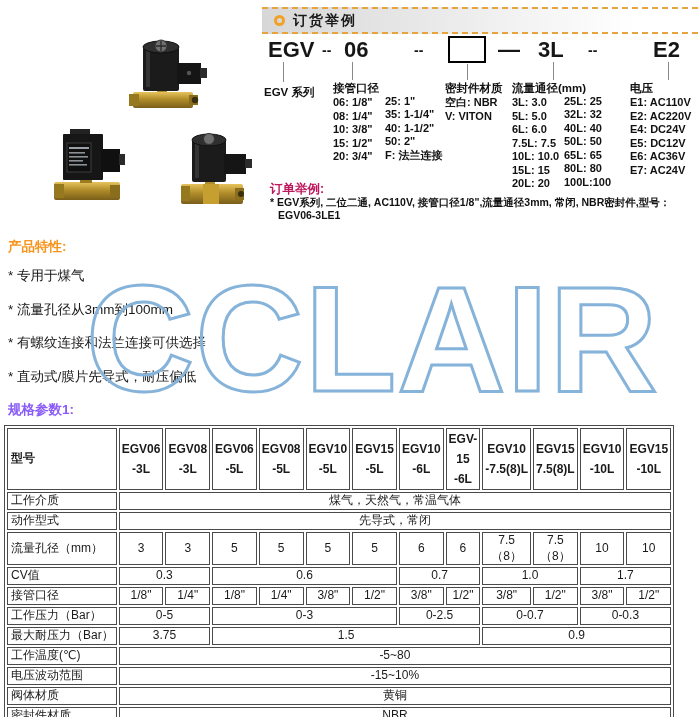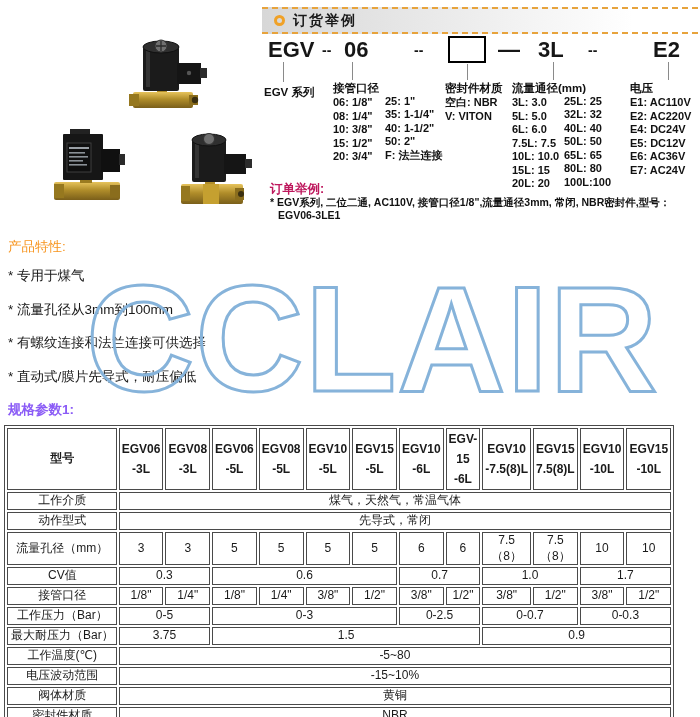--- a/index.html
+++ b/index.html
@@ -33,35 +33,35 @@
   .grp-title { font-size:11.5px; font-weight:700; color:#111; white-space:nowrap; }
   .grp { position:absolute; }
   .opt { font-size:11px; font-weight:600; color:#111; line-height:13.5px; white-space:nowrap; }
 
   .ex-title { position:absolute; left:8px; top:181px; font-size:12.5px; font-weight:700; color:#be185d; }
   .ex-line1 { position:absolute; left:8px; top:196px; font-size:10.5px; font-weight:600; color:#111; white-space:nowrap; }
   .ex-line2 { position:absolute; left:16px; top:209px; font-size:10.5px; font-weight:600; color:#111; }
 
   
   .features { position:absolute; left:8px; top:238px; width:420px; }
-  .features-title { font-size:13.5px; font-weight:400; color:#f7941d; margin-bottom:11px; }
+  .features-title { font-size:13.5px; font-weight:700; color:#f7941d; margin-bottom:11px; }
   .feature-item { font-size:13.5px; color:#1a1a1a; margin-bottom:15.5px; white-space:nowrap; }
 
   
   .watermark { position:absolute; left:86px; top:264px; z-index:5; pointer-events:none;
     font-size:150px; font-weight:700; line-height:1; letter-spacing:1px;
     color:rgba(255,255,255,0); -webkit-text-stroke:3px #86b3da; }
 
   
   .specs-title { position:absolute; left:8px; top:401px; font-size:13.5px; font-weight:700; color:#8b5cf6; }
   table.specs { position:absolute; left:4px; top:425px; border-collapse:separate; border-spacing:2px;
     background:#fff; border:1px solid #4a4a4a; table-layout:fixed; }
   table.specs td { border:1px solid #4a4a4a; font-size:12px; text-align:center;
     padding:0 2px; height:18px; line-height:1.3; overflow:hidden; }
-  table.specs td.lbl { text-align:center; padding-left:3px; white-space:nowrap; }
+  table.specs td.lbl { text-align:left; padding-left:3px; white-space:nowrap; }
   table.specs tr.hdr td { height:60px; font-weight:700; }
   table.specs tr.hdr td div { line-height:20px; }
 </style>
 </head>
 <body>
 
 <div class="page">
 
   <svg class="valve v1" width="90" height="86" viewBox="0 0 90 86">
     <defs>

